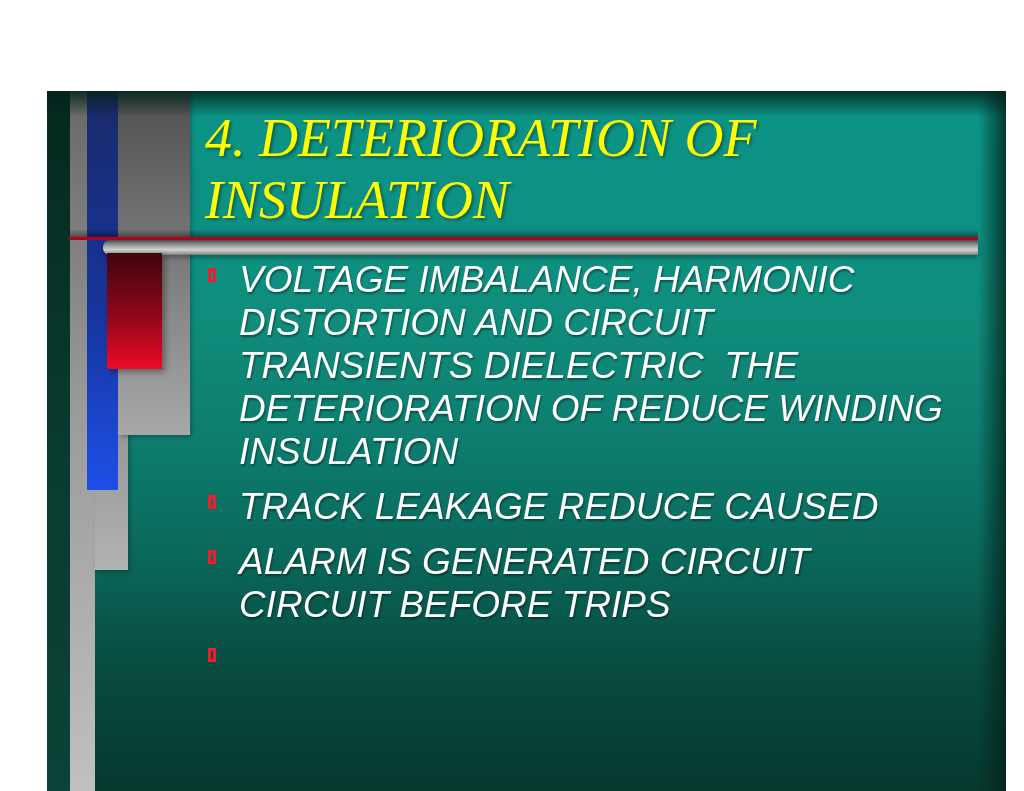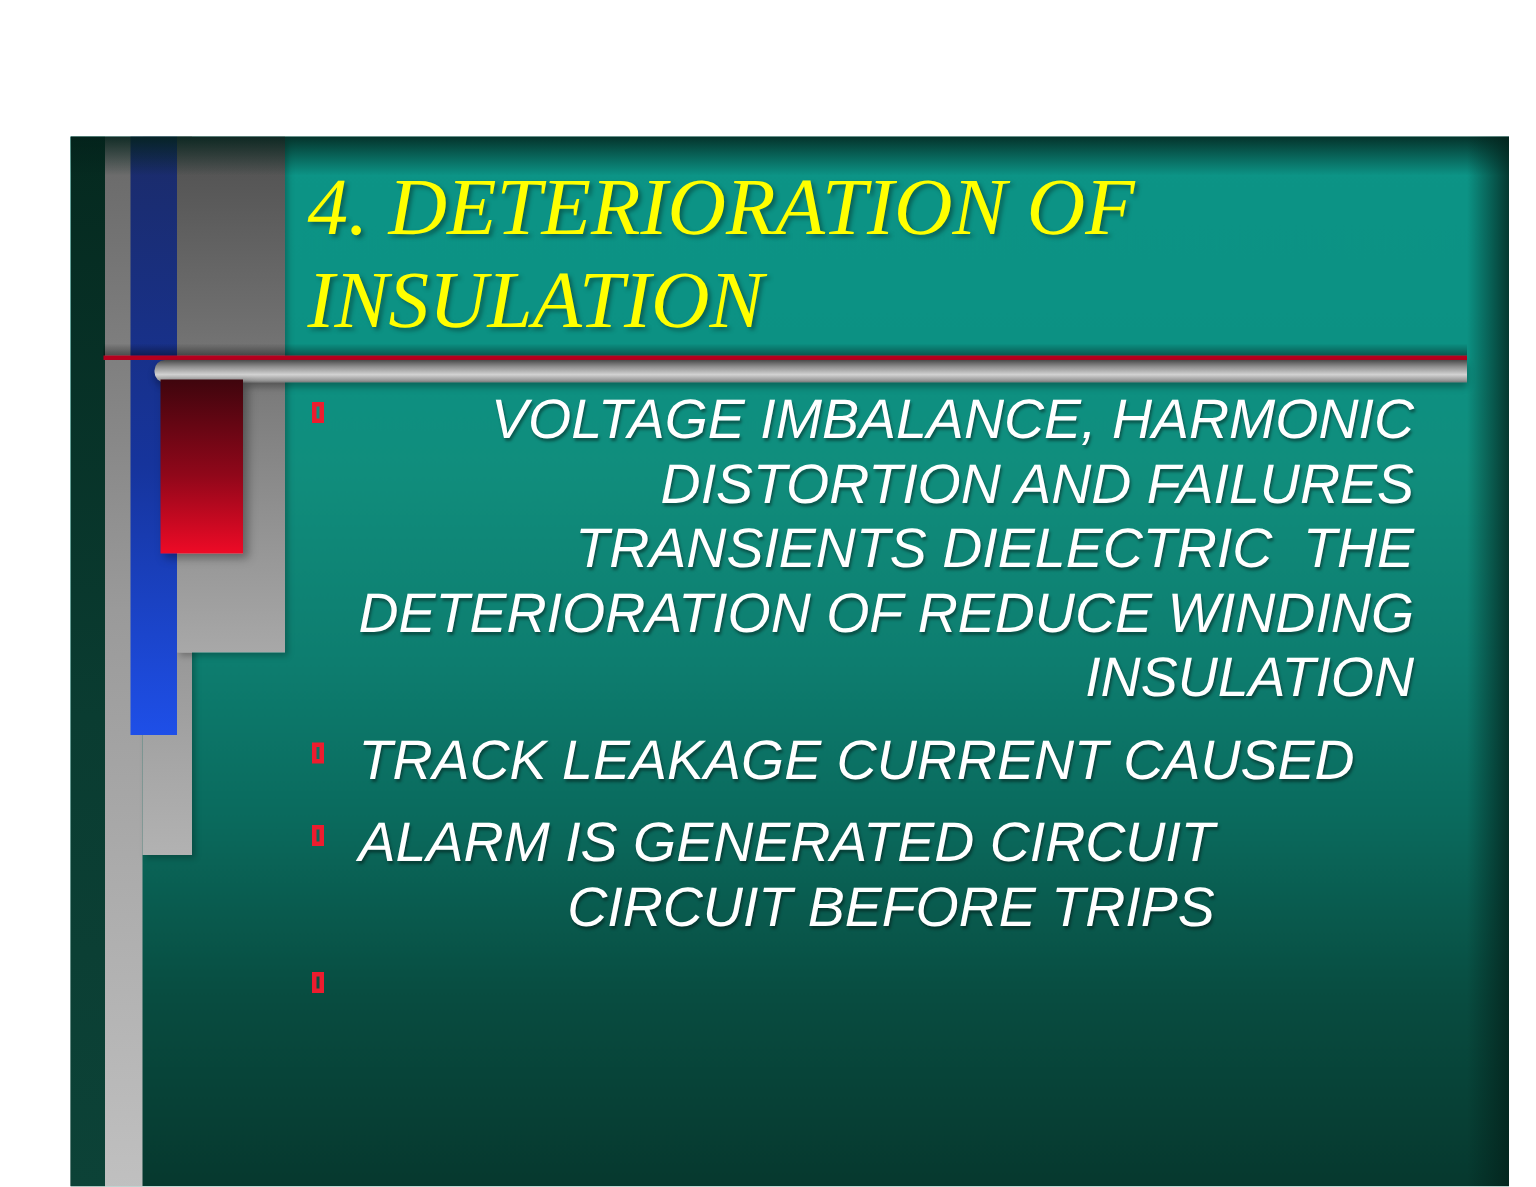--- a/index.html
+++ b/index.html
@@ -62,21 +62,21 @@
   }
   .title {
     position:absolute; left:158px; top:16px; width:740px; z-index:8;
     font-family:"Liberation Serif", serif; font-style:italic; font-weight:normal;
     font-size:54px; line-height:62px; color:var(--title_text);
     text-shadow:2px 2px 3px rgba(0,0,0,0.35);
   }
   .bullets {
     position:absolute; left:161px; top:167px; width:750px; z-index:8;
   }
-  .bullet-item { display:flex; align-items:flex-start; margin-bottom:12px;text-align:right; }
+  .bullet-item { display:flex; align-items:flex-start; margin-bottom:12px; }
   .bullet-marker {
     flex:0 0 auto; width:8px; height:14px;
     border:3px solid var(--bullet_outline);
     margin-top:10px; margin-right:23px;
   }
   .bullet-text {
     font-style:italic; font-size:37px; line-height:43px;
     color:var(--body_text);
     text-shadow:1px 2px 2px rgba(0,0,0,0.40);
   }
@@ -112,30 +112,30 @@
     <h1 class="title">
       <div class="title-line">4. DETERIORATION OF</div>
       <div class="title-line">INSULATION</div>
     </h1>
 
     <div class="bullets" id="bullet-list">
         <div class="bullet-item">
           <span class="bullet-marker"></span>
           <div class="bullet-text">
             <div class="bullet-line">VOLTAGE IMBALANCE, HARMONIC</div>
-            <div class="bullet-line">DISTORTION AND FAILURES</div>
+            <div class="bullet-line">DISTORTION AND CIRCUIT</div>
             <div class="bullet-line">TRANSIENTS DIELECTRIC  THE</div>
             <div class="bullet-line">DETERIORATION OF REDUCE WINDING</div>
             <div class="bullet-line">INSULATION</div>
           </div>
         </div>
         <div class="bullet-item">
           <span class="bullet-marker"></span>
           <div class="bullet-text">
-            <div class="bullet-line">TRACK LEAKAGE CURRENT CAUSED</div>
+            <div class="bullet-line">TRACK LEAKAGE REDUCE CAUSED</div>
           </div>
         </div>
         <div class="bullet-item">
           <span class="bullet-marker"></span>
           <div class="bullet-text">
             <div class="bullet-line">ALARM IS GENERATED CIRCUIT</div>
             <div class="bullet-line">CIRCUIT BEFORE TRIPS</div>
           </div>
         </div>
         <div class="bullet-item">

